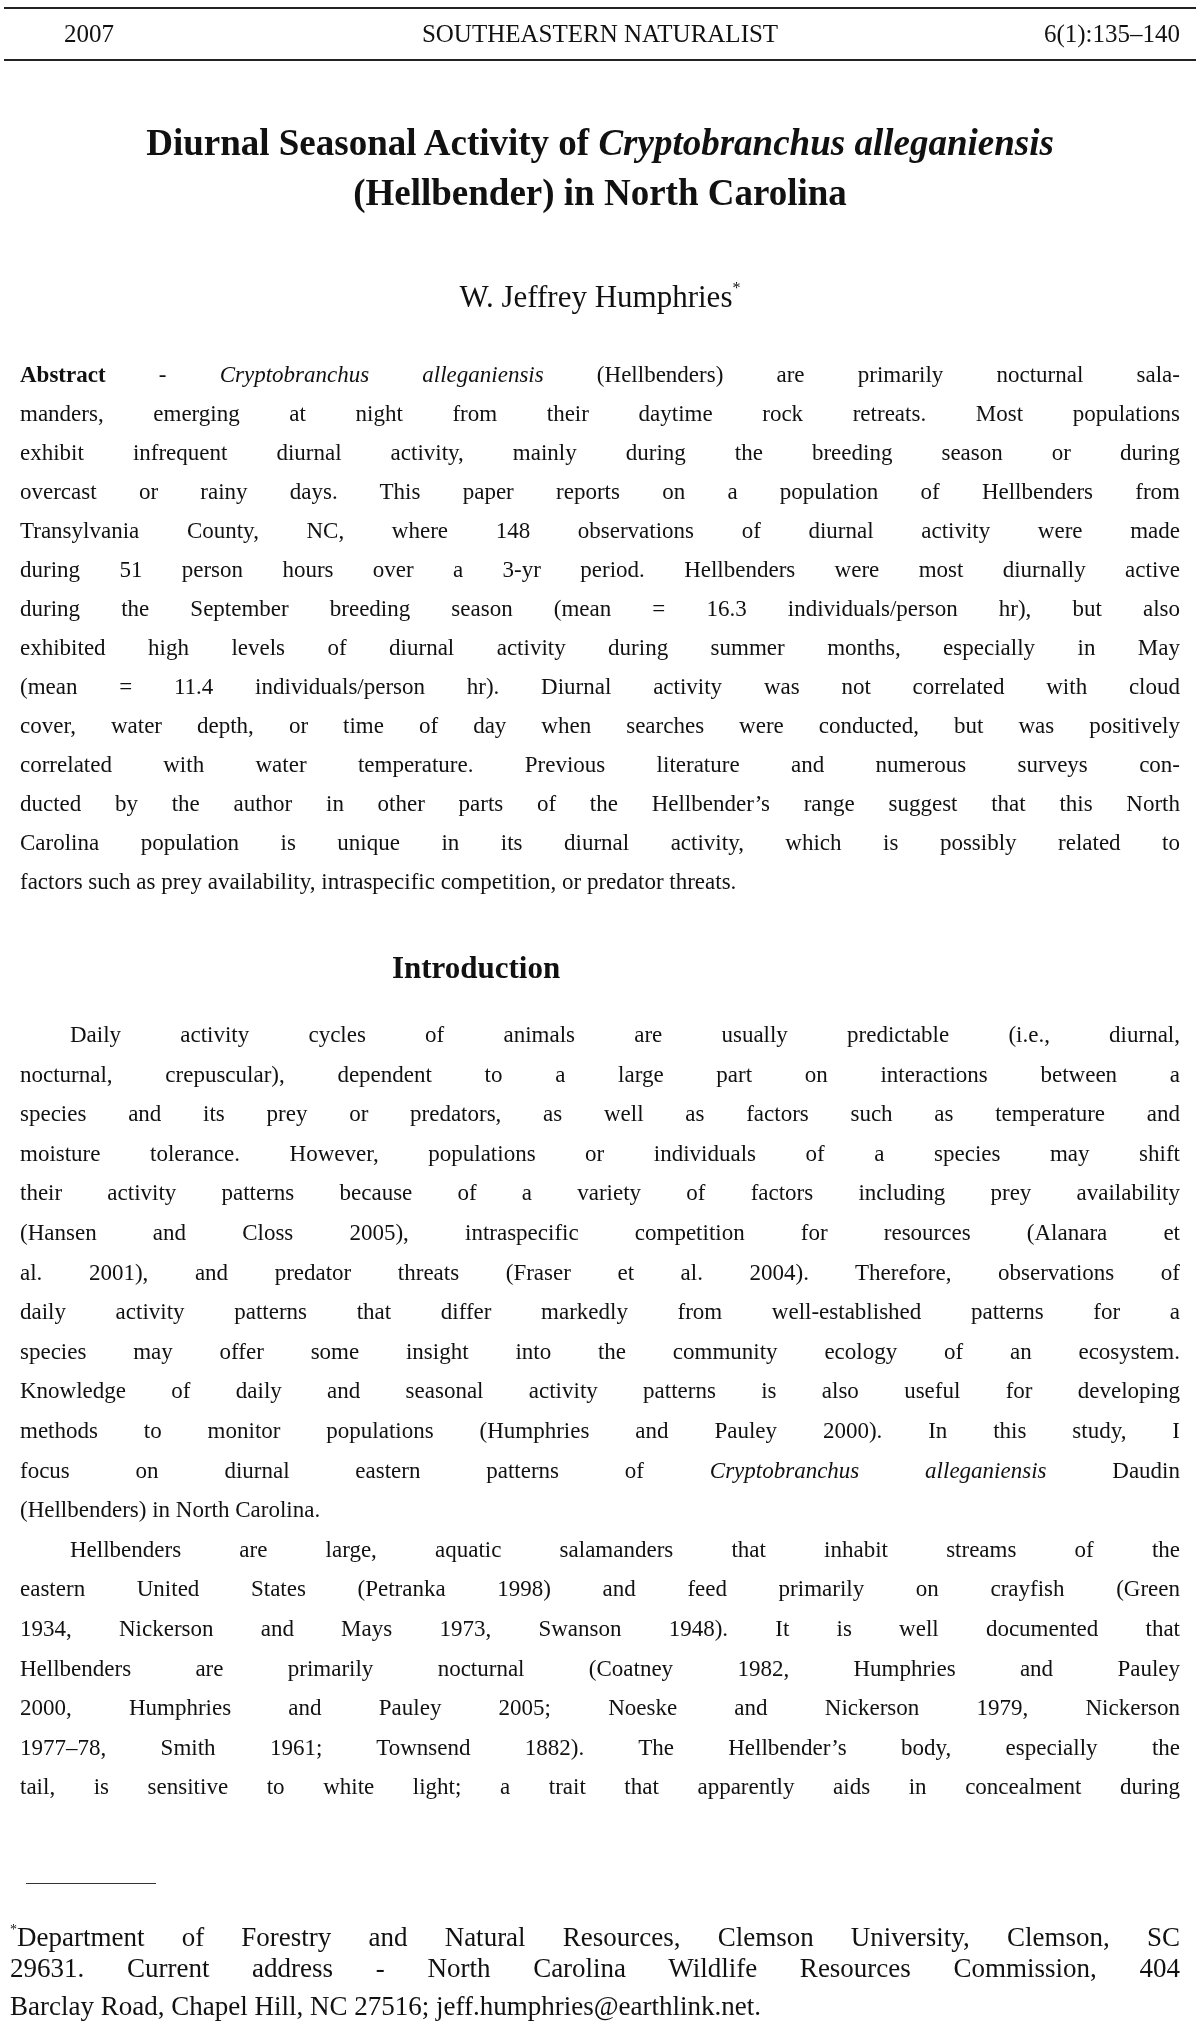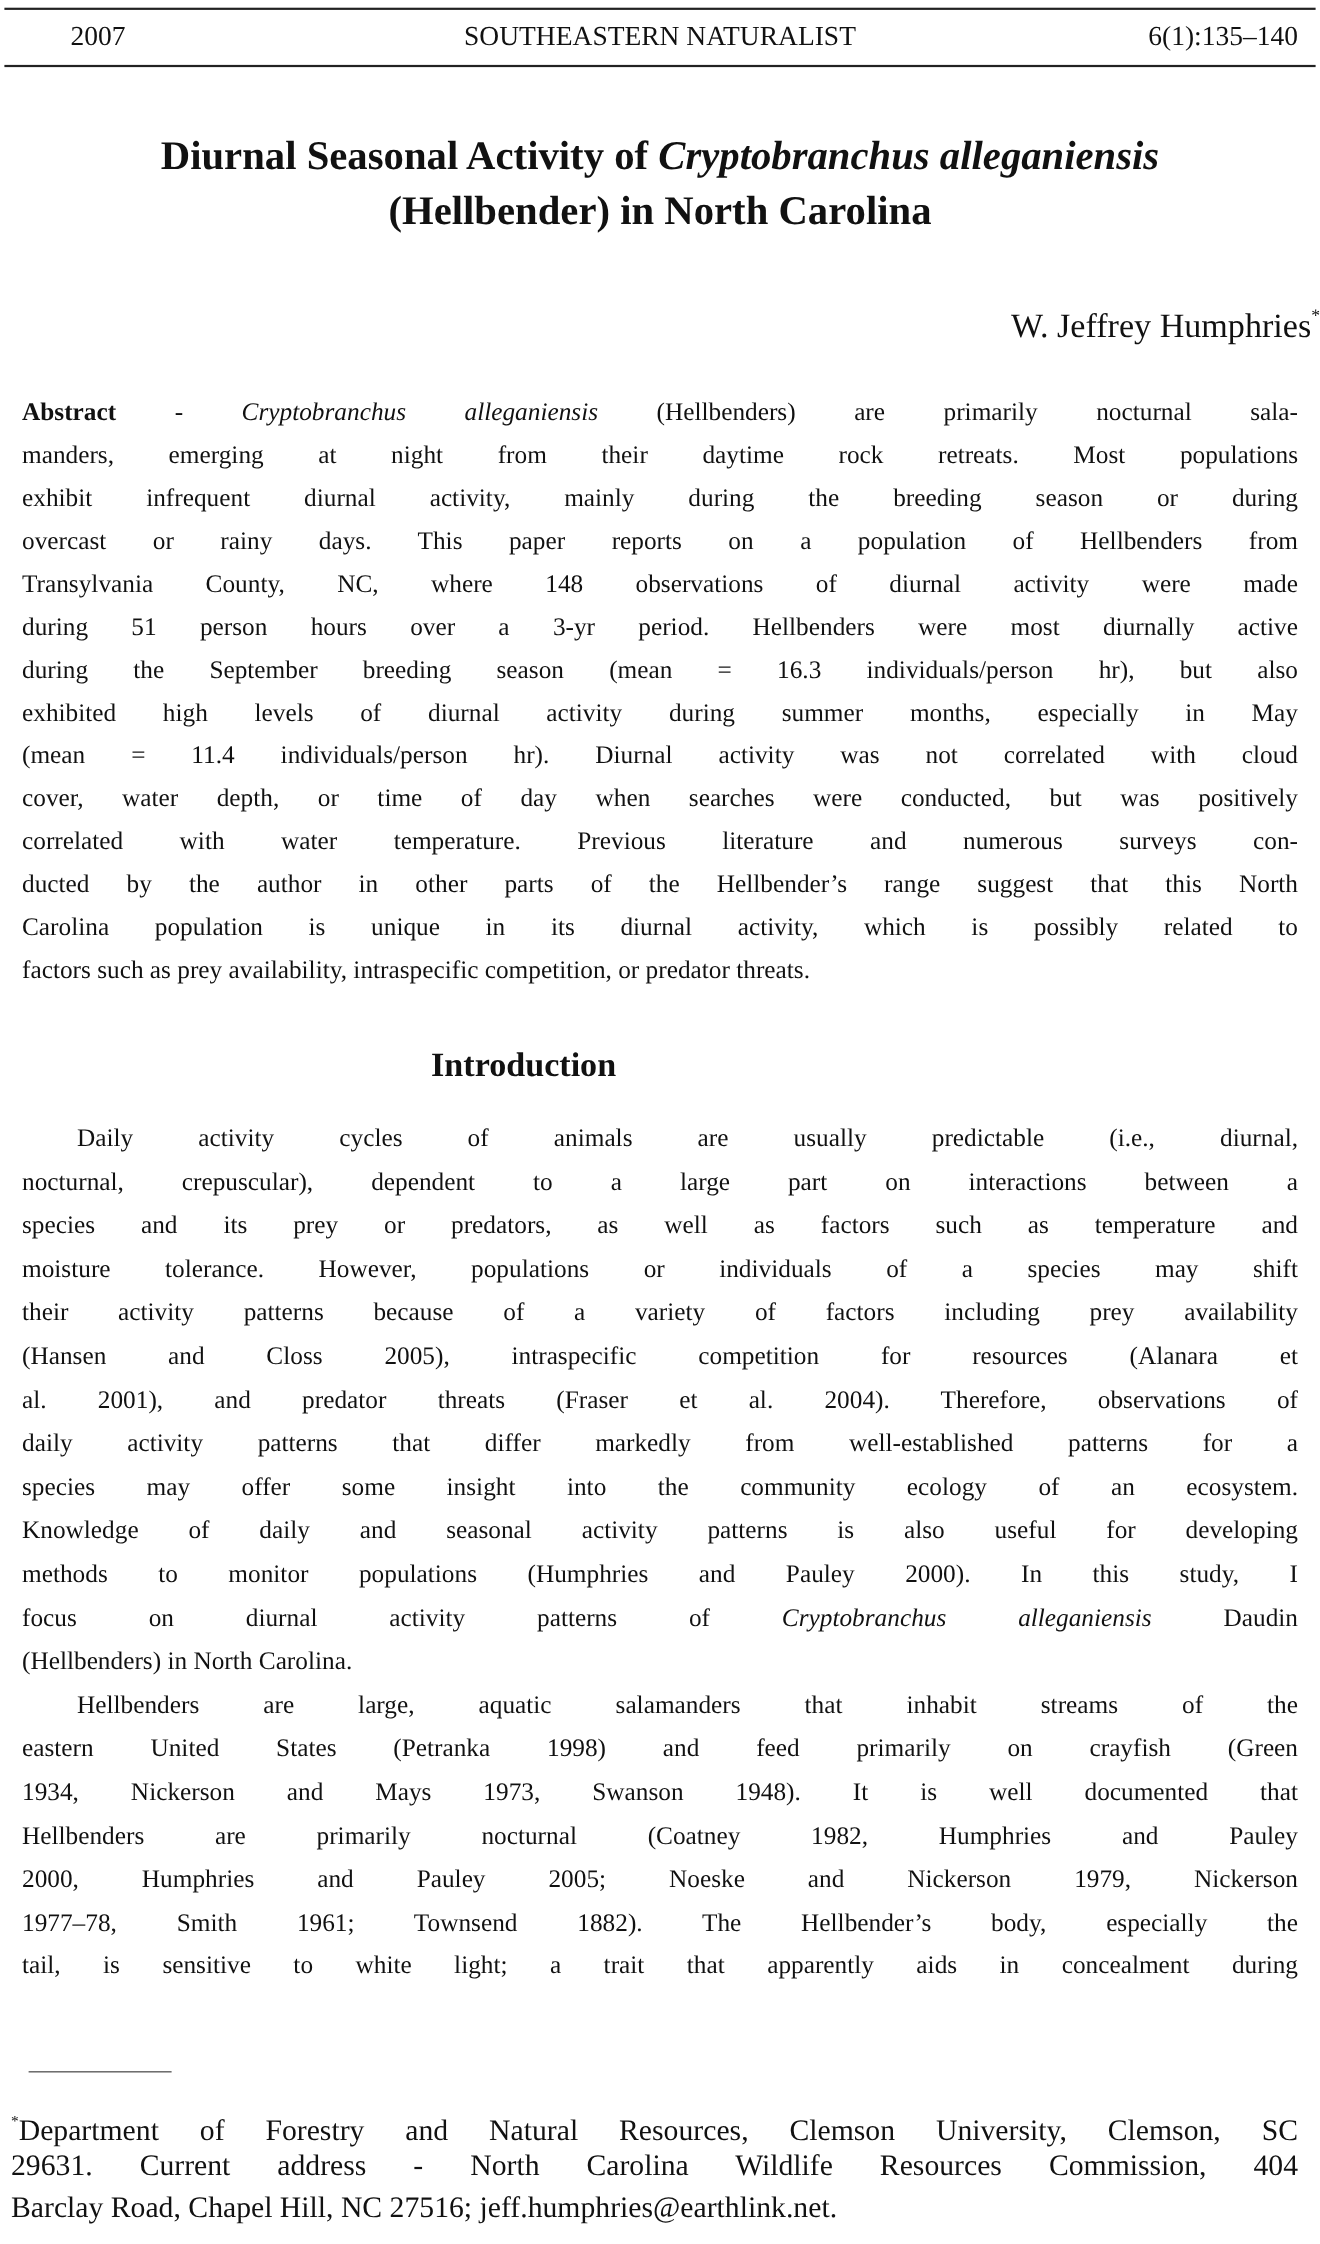--- a/index.html
+++ b/index.html
@@ -47,21 +47,21 @@
       font-size: 37px;
       line-height: 50px;
     }
     .title .it { font-style: italic; }
 
     .author {
       position: absolute;
       top: 268px;
       left: 0;
       width: 1200px;
-      text-align: right;
+      text-align: center;
       font-size: 31px;
       line-height: 40px;
     }
     .author sup { font-size: 16px; vertical-align: 14px; }
 
     .textblock {
       position: absolute;
       left: 20px;
       width: 1160px;
       font-size: 23px;
@@ -165,21 +165,21 @@
     <span class="line">nocturnal, crepuscular), dependent to a large part on interactions between a</span>
     <span class="line">species and its prey or predators, as well as factors such as temperature and</span>
     <span class="line">moisture tolerance. However, populations or individuals of a species may shift</span>
     <span class="line">their activity patterns because of a variety of factors including prey availability</span>
     <span class="line">(Hansen and Closs 2005), intraspecific competition for resources (Alanara et</span>
     <span class="line">al. 2001), and predator threats (Fraser et al. 2004). Therefore, observations of</span>
     <span class="line">daily activity patterns that differ markedly from well-established patterns for a</span>
     <span class="line">species may offer some insight into the community ecology of an ecosystem.</span>
     <span class="line">Knowledge of daily and seasonal activity patterns is also useful for developing</span>
     <span class="line">methods to monitor populations (Humphries and Pauley 2000). In this study, I</span>
-    <span class="line"><span>focus on diurnal activity patterns of </span><span class="it">Cryptobranchus alleganiensis</span><span> Daudin</span></span>
+    <span class="line"><span>focus on diurnal eastern patterns of </span><span class="it">Cryptobranchus alleganiensis</span><span> Daudin</span></span>
     <span class="line last">(Hellbenders) in North Carolina.</span>
   </div>
   <div>
     <span class="line indent">Hellbenders are large, aquatic salamanders that inhabit streams of the</span>
     <span class="line">eastern United States (Petranka 1998) and feed primarily on crayfish (Green</span>
     <span class="line">1934, Nickerson and Mays 1973, Swanson 1948). It is well documented that</span>
     <span class="line">Hellbenders are primarily nocturnal (Coatney 1982, Humphries and Pauley</span>
     <span class="line">2000, Humphries and Pauley 2005; Noeske and Nickerson 1979, Nickerson</span>
     <span class="line">1977–78, Smith 1961; Townsend 1882). The Hellbender’s body, especially the</span>
     <span class="line">tail, is sensitive to white light; a trait that apparently aids in concealment during</span>

